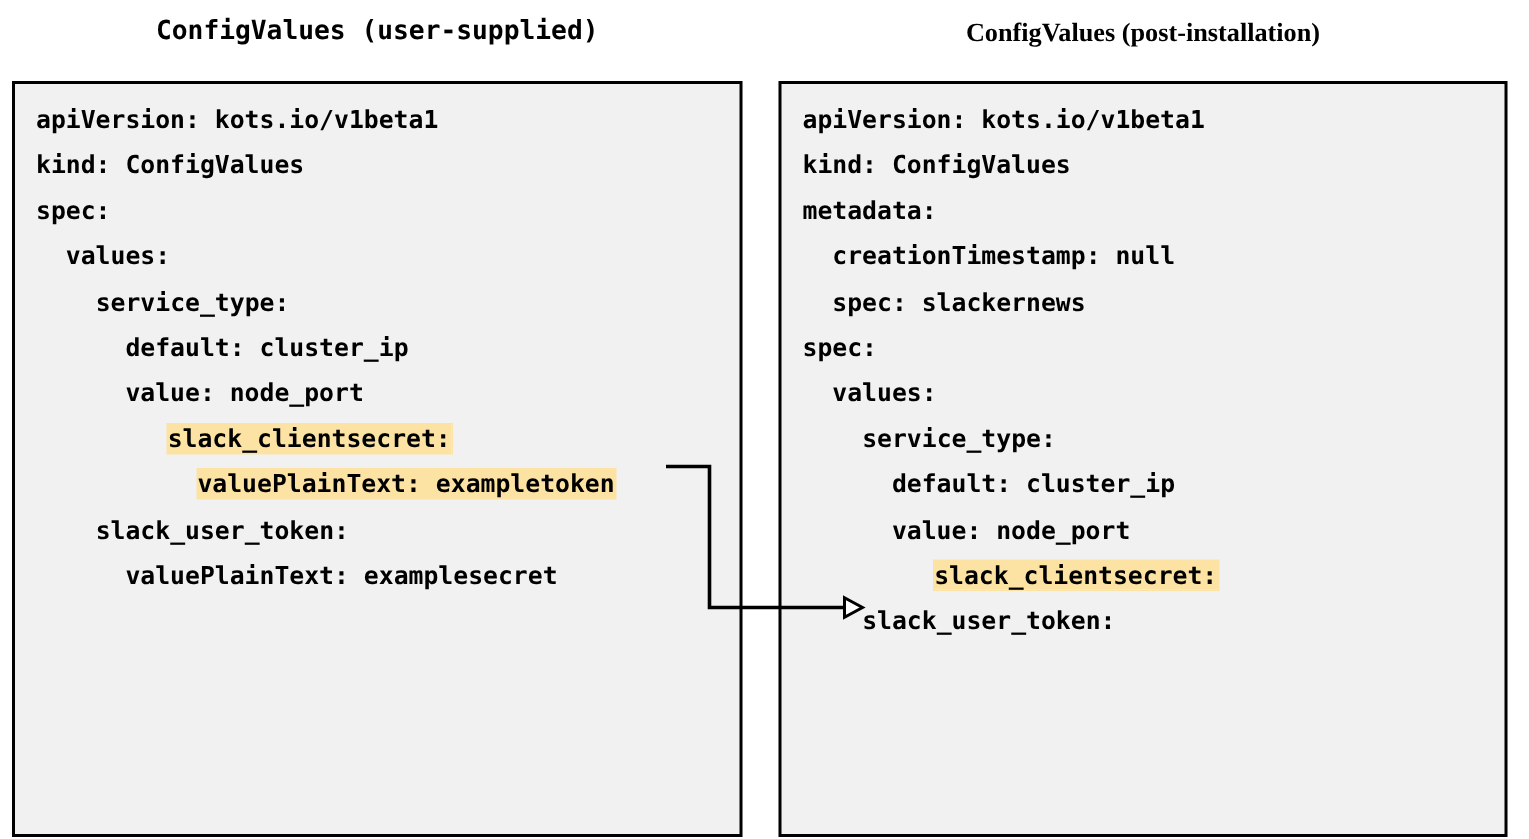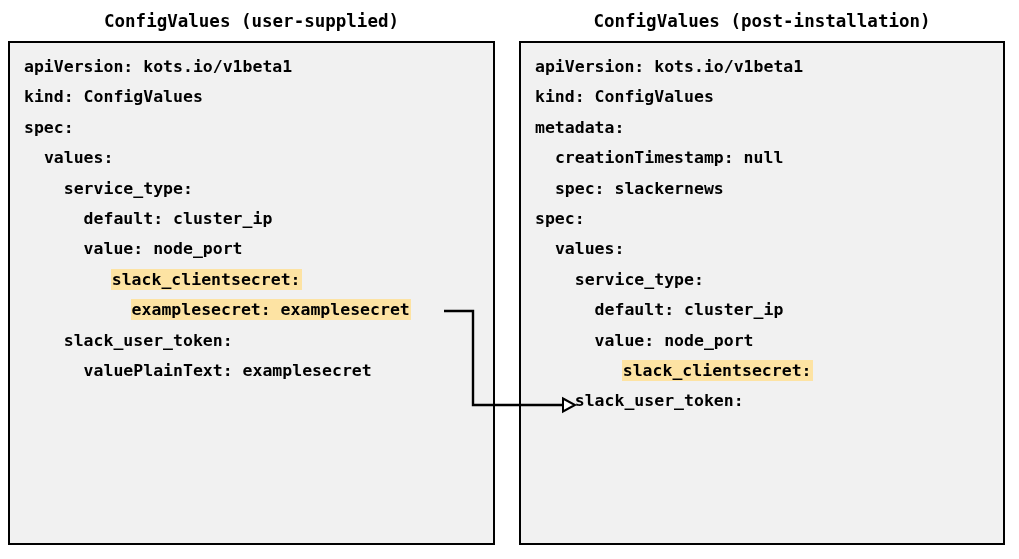--- a/index.html
+++ b/index.html
@@ -29,26 +29,26 @@
     font-size: 17.5px;
     font-weight: bold;
     color: #000000;
     letter-spacing: 0px;
     white-space: nowrap;
     text-align: center;
     top: 10px;
     line-height: 22px;
   }
   #title-left  { left: 8px;   width: 487px; }
-  #title-right { left: 519px; width: 486px; }
+  #title-right { left: 519px; width: 486px; font-family: Liberation Serif, serif; }
 
   
   .code-box {
     position: absolute;
-    top: 41px;
+    top: 54px;
     height: 504px;
     background: #f1f1f1;
     border: 2px solid #000000;
     box-sizing: border-box;
     overflow: hidden;
   }
   #box-left  { left: 8px;   width: 487px; }
   #box-right { left: 519px; width: 486px; }
 
   .code-lines {
@@ -99,21 +99,21 @@
   <div class="code-box" id="box-left">
     <div class="code-lines" id="lines-left">
         <div class="code-line"><span class="seg">apiVersion: kots.io/v1beta1</span></div>
         <div class="code-line"><span class="seg">kind: ConfigValues</span></div>
         <div class="code-line"><span class="seg">spec:</span></div>
         <div class="code-line"><span class="seg">  </span><span class="seg">values:</span></div>
         <div class="code-line"><span class="seg">    </span><span class="seg">service_type:</span></div>
         <div class="code-line"><span class="seg">      </span><span class="seg">default: cluster_ip</span></div>
         <div class="code-line"><span class="seg">      </span><span class="seg">value: node_port</span></div>
         <div class="code-line"><span class="seg">    </span><span class="seg hl">slack_clientsecret:</span></div>
-        <div class="code-line"><span class="seg">      </span><span class="seg hl">examplesecret: examplesecret</span></div>
+        <div class="code-line"><span class="seg">      </span><span class="seg hl">valuePlainText: exampletoken</span></div>
         <div class="code-line"><span class="seg">    </span><span class="seg">slack_user_token:</span></div>
         <div class="code-line"><span class="seg">      </span><span class="seg">valuePlainText: examplesecret</span></div>
       </div>
   </div>
 
   <div class="code-box" id="box-right">
     <div class="code-lines" id="lines-right">
         <div class="code-line"><span class="seg">apiVersion: kots.io/v1beta1</span></div>
         <div class="code-line"><span class="seg">kind: ConfigValues</span></div>
         <div class="code-line"><span class="seg">metadata:</span></div>

